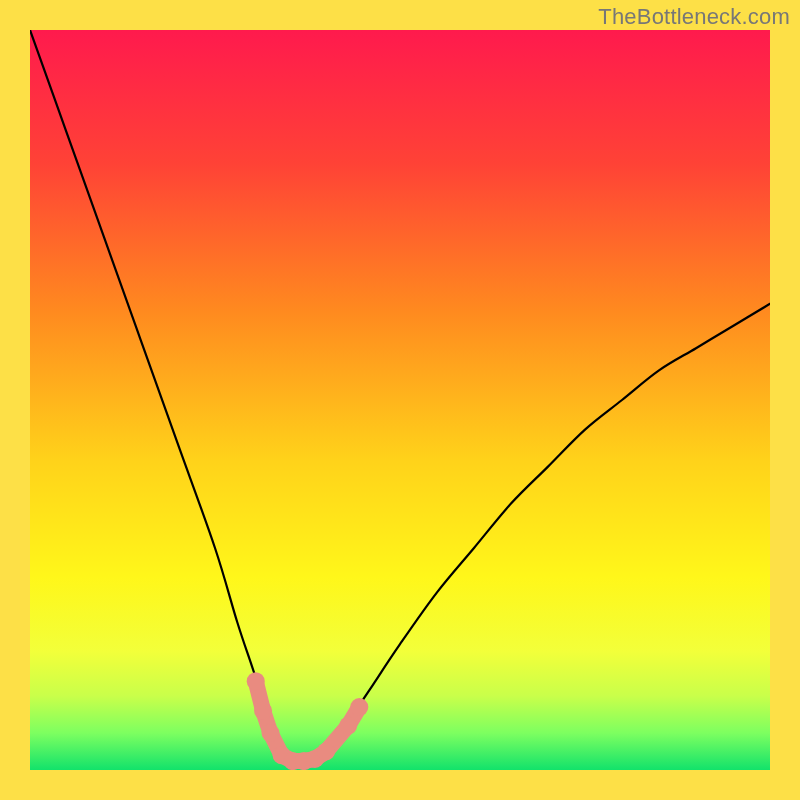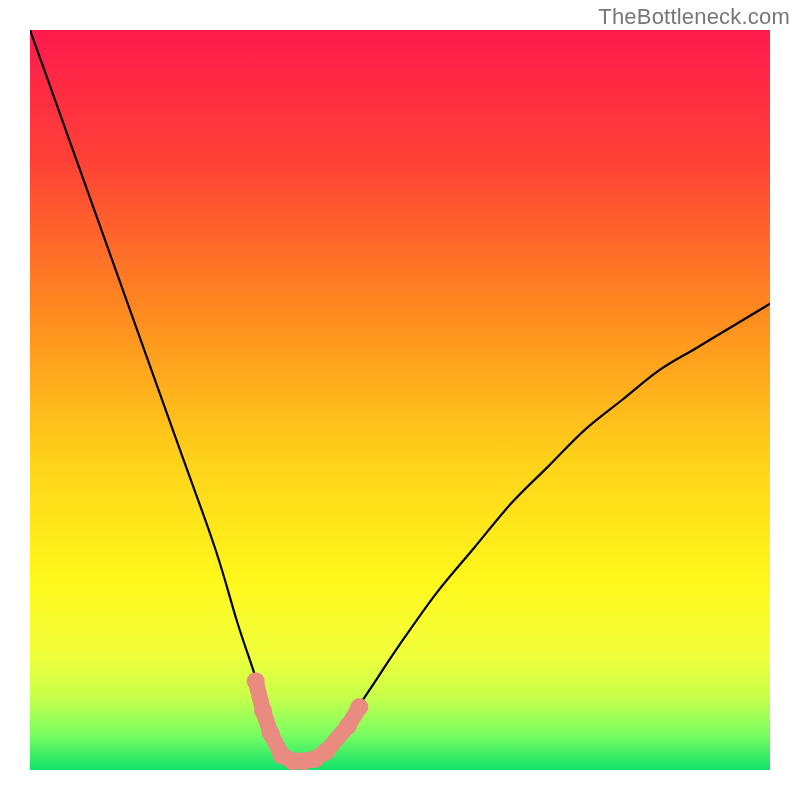--- a/index.html
+++ b/index.html
@@ -7,21 +7,21 @@
     padding: 0;
     width: 800px;
     height: 800px;
     background: #000;
     position: relative;
     font-family: Arial, Helvetica, sans-serif;
   }
   .outer-frame {
     position: absolute;
     inset: 0;
-    background: #ffffff;
+    background: #fde047;
   }
   .plot-area {
     position: absolute;
     left: 30px;
     top: 30px;
     width: 740px;
     height: 740px;
     overflow: hidden;
   }
   .watermark {

